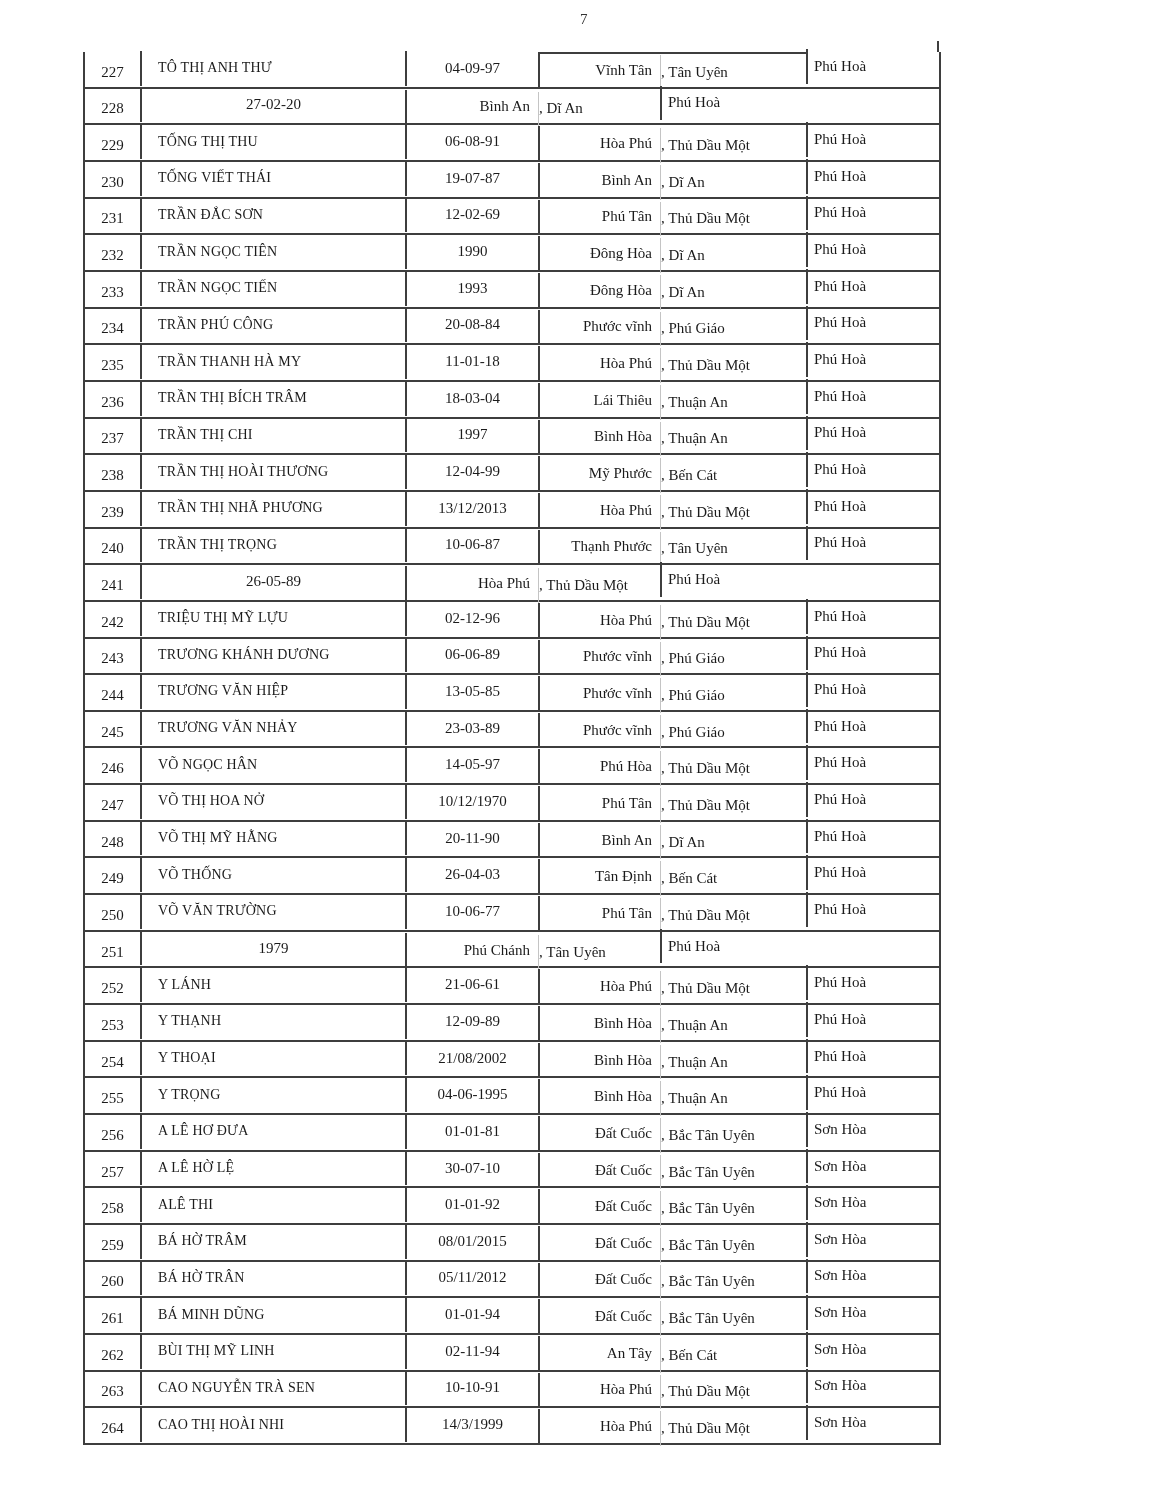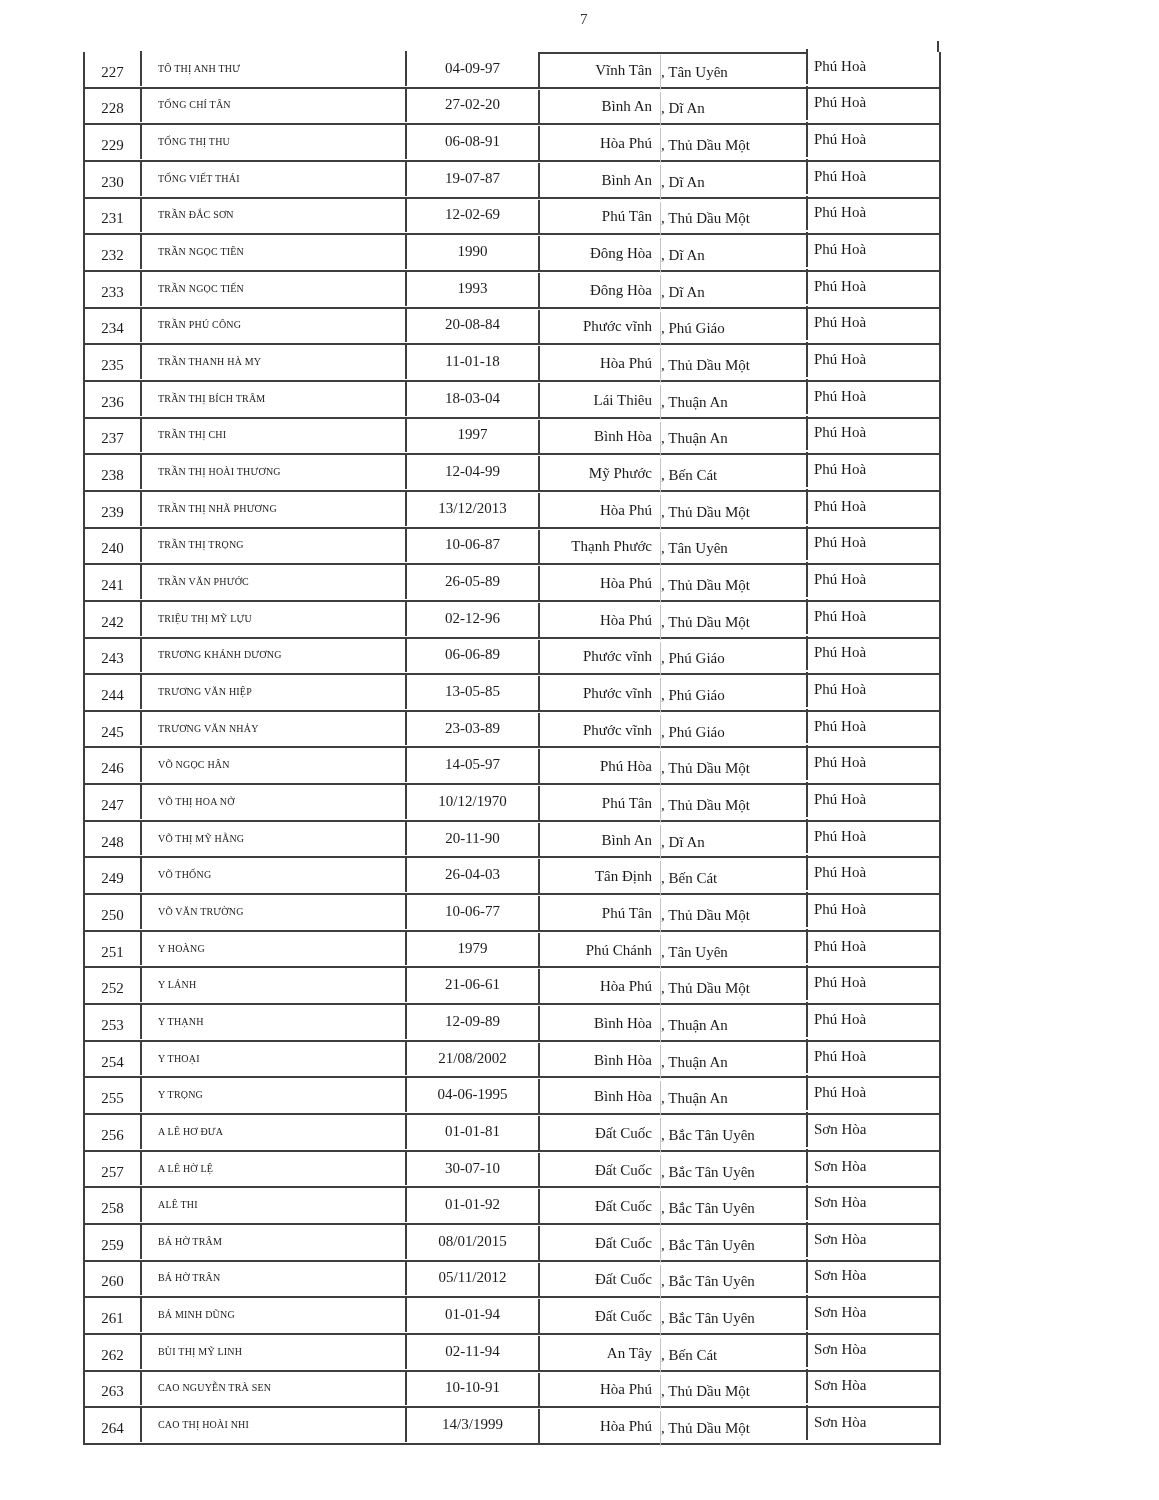--- a/index.html
+++ b/index.html
@@ -63,21 +63,21 @@
   .td{
     display:flex;
     align-items:center;
     overflow:hidden;
     white-space:pre;
     font-size:15px;
     min-width:0;
   }
   .td + .td{border-left:2px solid var(--line);}
   .c-no{justify-content:center;transform:translateY(3px);}
-  .c-name{padding-left:16px;font-size:10px;letter-spacing:.2px;transform:translateY(-1px);}
+  .c-name{padding-left:16px;font-size:14px;letter-spacing:.2px;transform:translateY(-1px);}
   .c-dob{justify-content:center;transform:translateY(-1px);}
   .c-ward{justify-content:flex-end;padding-right:8px;transform:translateY(1px);}
   .tr .c-district{border-left:1px solid var(--faint);transform:translateY(3px);}
   .c-unit{padding-left:6px;transform:translateY(-3px);}
 </style>
 </head>
 <body>
 
 <div id="page">
   <div class="page-number">7</div>
@@ -90,21 +90,20 @@
     <div class="td c-no">227</div>
     <div class="td c-name">TÔ THỊ ANH THƯ</div>
     <div class="td c-dob">04-09-97</div>
     <div class="td c-ward">Vĩnh Tân</div>
     <div class="td c-district">, Tân Uyên</div>
     <div class="td c-unit">Phú Hoà</div>
   </div>
 
   <div class="tr">
     <div class="td c-no">228</div>
-    <div class="td c-name">TỐNG CHÍ TÂN</div>
     <div class="td c-dob">27-02-20</div>
     <div class="td c-ward">Bình An</div>
     <div class="td c-district">, Dĩ An</div>
     <div class="td c-unit">Phú Hoà</div>
   </div>
 
   <div class="tr">
     <div class="td c-no">229</div>
     <div class="td c-name">TỐNG THỊ THU</div>
     <div class="td c-dob">06-08-91</div>
@@ -207,21 +206,20 @@
     <div class="td c-no">240</div>
     <div class="td c-name">TRẦN THỊ TRỌNG</div>
     <div class="td c-dob">10-06-87</div>
     <div class="td c-ward">Thạnh Phước</div>
     <div class="td c-district">, Tân Uyên</div>
     <div class="td c-unit">Phú Hoà</div>
   </div>
 
   <div class="tr">
     <div class="td c-no">241</div>
-    <div class="td c-name">TRẦN VĂN PHƯỚC</div>
     <div class="td c-dob">26-05-89</div>
     <div class="td c-ward">Hòa Phú</div>
     <div class="td c-district">, Thủ Dầu Một</div>
     <div class="td c-unit">Phú Hoà</div>
   </div>
 
   <div class="tr">
     <div class="td c-no">242</div>
     <div class="td c-name">TRIỆU THỊ MỸ LỰU</div>
     <div class="td c-dob">02-12-96</div>
@@ -297,21 +295,20 @@
     <div class="td c-no">250</div>
     <div class="td c-name">VÕ VĂN TRƯỜNG</div>
     <div class="td c-dob">10-06-77</div>
     <div class="td c-ward">Phú Tân</div>
     <div class="td c-district">, Thủ Dầu Một</div>
     <div class="td c-unit">Phú Hoà</div>
   </div>
 
   <div class="tr">
     <div class="td c-no">251</div>
-    <div class="td c-name">Y HOÀNG</div>
     <div class="td c-dob">1979</div>
     <div class="td c-ward">Phú Chánh</div>
     <div class="td c-district">, Tân Uyên</div>
     <div class="td c-unit">Phú Hoà</div>
   </div>
 
   <div class="tr">
     <div class="td c-no">252</div>
     <div class="td c-name">Y LÁNH</div>
     <div class="td c-dob">21-06-61</div>

